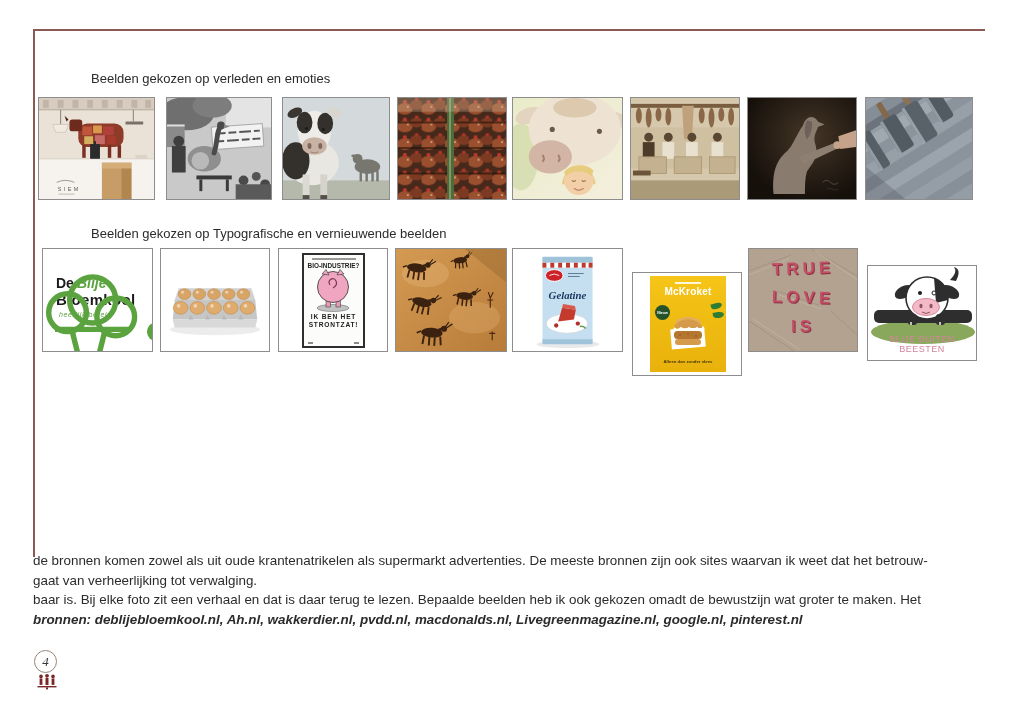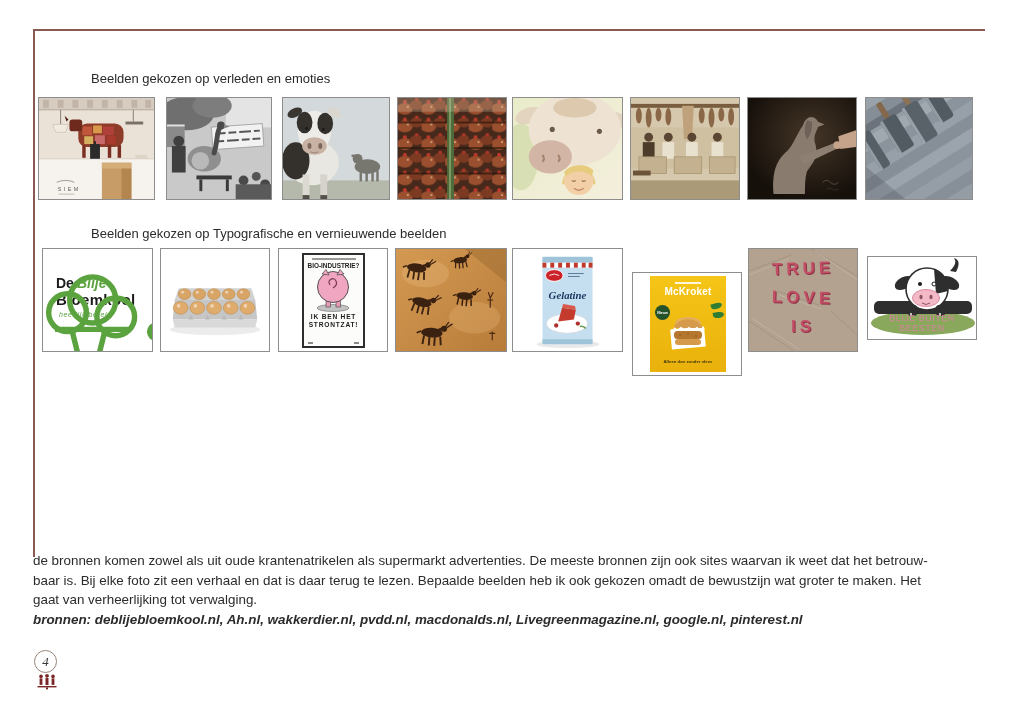--- a/index.html
+++ b/index.html
@@ -483,21 +483,21 @@
           <path d="M66,2 L110,32"></path>
           <path d="M4,70 L50,100"></path>
           <path d="M30,46 L72,60"></path>
       </g>
     </svg>
     <div class="tl" style="top:10px;transform:rotate(-2deg);">TRUE</div>
     <div class="tl" style="top:39px;transform:rotate(1.5deg);">LOVE</div>
     <div class="tl" style="top:68px;">IS</div>
   </div>
 
-  <div class="tile" style="left:867px;top:256px;width:110px;height:84px;">
+  <div class="tile" style="left:867px;top:265px;width:110px;height:96px;">
     <svg class="abs" style="left:0;top:0;width:110px;height:104px;" viewBox="0 0 110 104">
       <path d="M82,14 q8,-8 4,-13 q8,2 2,14 Z" fill="#2e2e2e"></path>
       <ellipse cx="55" cy="66" rx="52" ry="12" fill="#8aa85c"></ellipse>
       <rect x="6" y="44" width="98" height="13" rx="5" fill="#2e2e2e"></rect>
       <ellipse cx="36" cy="26" rx="10" ry="6" fill="#2e2e2e" transform="rotate(-28 36 26)"></ellipse>
       <ellipse cx="82" cy="26" rx="10" ry="6" fill="#2e2e2e" transform="rotate(28 82 26)"></ellipse>
       <circle cx="59" cy="32" r="21" fill="#ffffff" stroke="#2e2e2e" stroke-width="1.6"></circle>
       <path d="M66,12 a21,21 0 0 1 14,22 l-12,3 Z" fill="#2e2e2e"></path>
       <circle cx="52" cy="27" r="2" fill="#1c1c1c"></circle>
       <circle cx="66" cy="27" r="2" fill="#ffffff" stroke="#1c1c1c" stroke-width="1"></circle>
@@ -507,22 +507,22 @@
       <path d="M54,46 q4,3 8,0" stroke="#8a5560" stroke-width="1" fill="none"></path>
       <rect x="40" y="48" width="9" height="11" rx="3" fill="#2e2e2e"></rect>
       <rect x="68" y="48" width="9" height="11" rx="3" fill="#2e2e2e"></rect>
       <path d="M43,56 v3 M72,56 v3" stroke="#ffffff" stroke-width="1.4"></path>
     </svg>
     <div class="bb-text">BLIJE BUITEN BEESTEN</div>
   </div>
 
   <div class="footer">
     <div>de bronnen komen zowel als uit oude krantenatrikelen als supermarkt advertenties. De meeste bronnen zijn ook sites waarvan ik weet dat het betrouw-</div>
+    <div>gaat van verheerlijking tot verwalging.</div>
     <div>baar is. Bij elke foto zit een verhaal en dat is daar terug te lezen. Bepaalde beelden heb ik ook gekozen omadt de bewustzijn wat groter te maken. Het</div>
-    <div>gaat van verheerlijking tot verwalging.</div>
     <div class="src">bronnen: deblijebloemkool.nl, Ah.nl, wakkerdier.nl, pvdd.nl, macdonalds.nl, Livegreenmagazine.nl, google.nl, pinterest.nl</div>
   </div>
 
   <div class="pagenum">
     <span>4</span>
   </div>
   <svg class="people" viewBox="0 0 20 18">
     <g fill="#7a2626">
       <circle cx="4" cy="3.4" r="1.8"></circle>
         <rect x="2.6" y="5.4" width="2.8" height="6.5"></rect>

